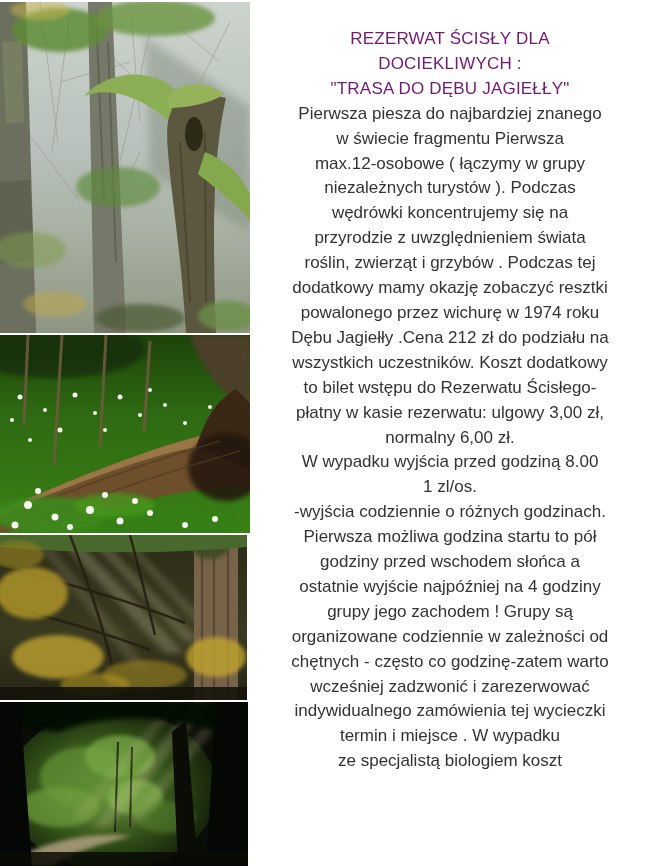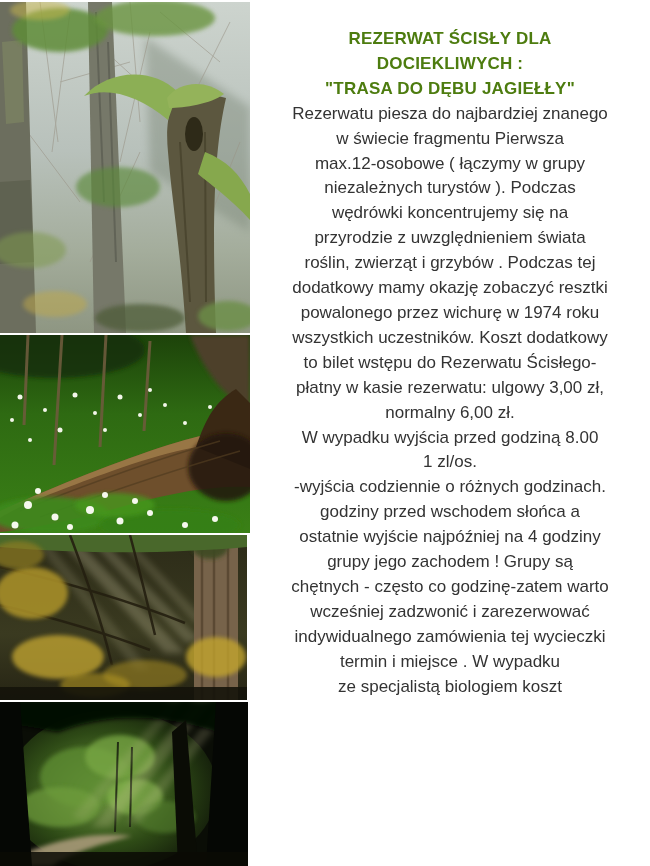--- a/index.html
+++ b/index.html
@@ -19,21 +19,21 @@
   .photo-3{width:247px;height:165px;}
   .photo-4{width:248px;height:164px;}
 
   
   .text-col{
     position:absolute;left:252px;top:27px;width:396px;
     text-align:center;color:#333333;
     font-size:17px;line-height:24.9px;
   }
   .line{white-space:nowrap;}
-  .title-line{font-weight:bold;color:#4d7c0f;letter-spacing:0.2px;}
+  .title-line{font-weight:normal;color:#701a75;letter-spacing:0.2px;}
 </style>
 </head>
 <body>
 
 <div class="page">
 
   <div class="photos">
 
     <div class="photo photo-1" role="img" aria-label="Stare omszałe drzewa w mglistym lesie">
       <svg viewBox="0 0 250 331" preserveAspectRatio="none">
@@ -245,39 +245,42 @@
         <rect x="0" y="150" width="248" height="14" fill="#0b0a05" opacity="0.85"></rect>
       </svg>
     </div>
 
   </div>
 
   <div class="text-col">
     <div class="line title-line">REZERWAT ŚCISŁY DLA</div>
     <div class="line title-line">DOCIEKLIWYCH :</div>
     <div class="line title-line">"TRASA DO DĘBU JAGIEŁŁY"</div>
-    <div class="line">Rezerwatu piesza do najbardziej znanego</div>
+    <div class="line">Pierwsza piesza do najbardziej znanego</div>
     <div class="line">w świecie fragmentu Pierwsza</div>
     <div class="line">max.12-osobowe ( łączymy w grupy</div>
     <div class="line">niezależnych turystów ). Podczas</div>
     <div class="line">wędrówki koncentrujemy się na</div>
     <div class="line">przyrodzie z uwzględnieniem świata</div>
     <div class="line">roślin, zwierząt i grzybów . Podczas tej</div>
     <div class="line">dodatkowy mamy okazję zobaczyć resztki</div>
     <div class="line">powalonego przez wichurę w 1974 roku</div>
+    <div class="line">Dębu Jagiełły .Cena 212 zł do podziału na</div>
     <div class="line">wszystkich uczestników. Koszt dodatkowy</div>
     <div class="line">to bilet wstępu do Rezerwatu Ścisłego-</div>
     <div class="line">płatny w kasie rezerwatu: ulgowy 3,00 zł,</div>
     <div class="line">normalny 6,00 zł.</div>
     <div class="line">W wypadku wyjścia przed godziną 8.00</div>
     <div class="line">1 zl/os.</div>
     <div class="line">-wyjścia codziennie o różnych godzinach.</div>
+    <div class="line">Pierwsza możliwa godzina startu to pół</div>
     <div class="line">godziny przed wschodem słońca a</div>
     <div class="line">ostatnie wyjście najpóźniej na 4 godziny</div>
     <div class="line">grupy jego zachodem ! Grupy są</div>
+    <div class="line">organizowane codziennie w zależności od</div>
     <div class="line">chętnych - często co godzinę-zatem warto</div>
     <div class="line">wcześniej zadzwonić i zarezerwować</div>
     <div class="line">indywidualnego zamówienia tej wycieczki</div>
     <div class="line">termin i miejsce . W wypadku</div>
     <div class="line">ze specjalistą biologiem koszt</div>
   </div>
 
 </div>
 
 </body></html>

